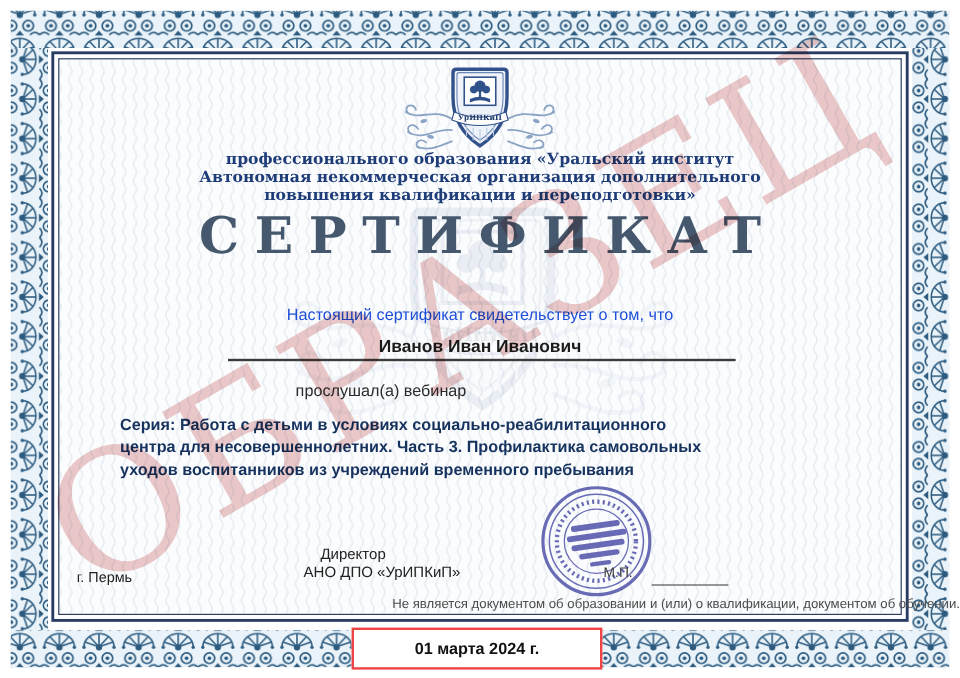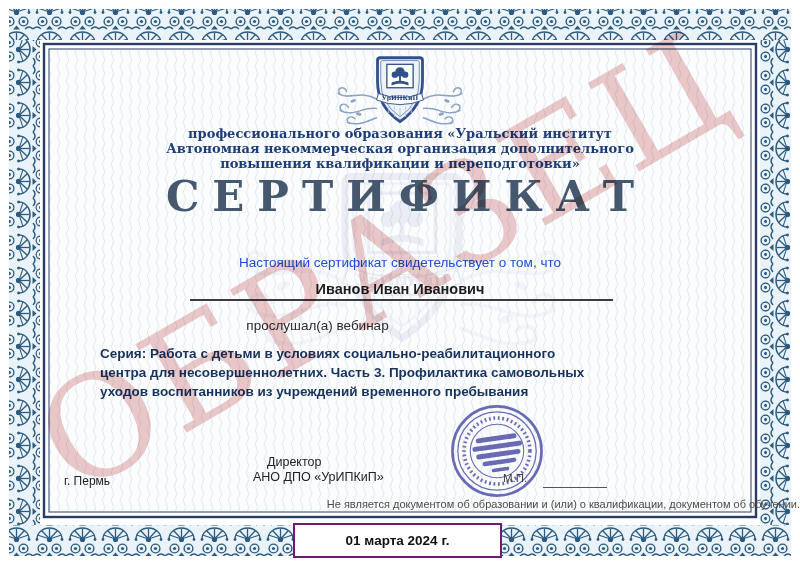--- a/index.html
+++ b/index.html
@@ -50,21 +50,21 @@
     font-size:11px;color:#4c4c4c;}
   .watermark{
     position:absolute;left:385px;top:262px;z-index:4;
     transform:translate(-50%,-50%) rotate(-30deg);
     font-family:"DejaVu Serif","Liberation Serif",serif;
     font-size:140px;letter-spacing:6px;white-space:nowrap;
     color:rgba(200,90,90,0.32);mix-blend-mode:multiply;pointer-events:none;
   }
   .date-box{
     position:absolute;left:293px;top:523px;width:209px;height:35px;z-index:6;
-    background:#ffffff;border:2px solid #701a75;box-sizing:border-box;
+    background:#ffffff;border:2px solid #ef4444;box-sizing:border-box;
     display:flex;align-items:center;justify-content:center;
     font-size:13.5px;font-weight:bold;color:#111;
   }
 </style>
 </head>
 <body>
 
 <div class="page">
 
   <svg class="defs" aria-hidden="true">

